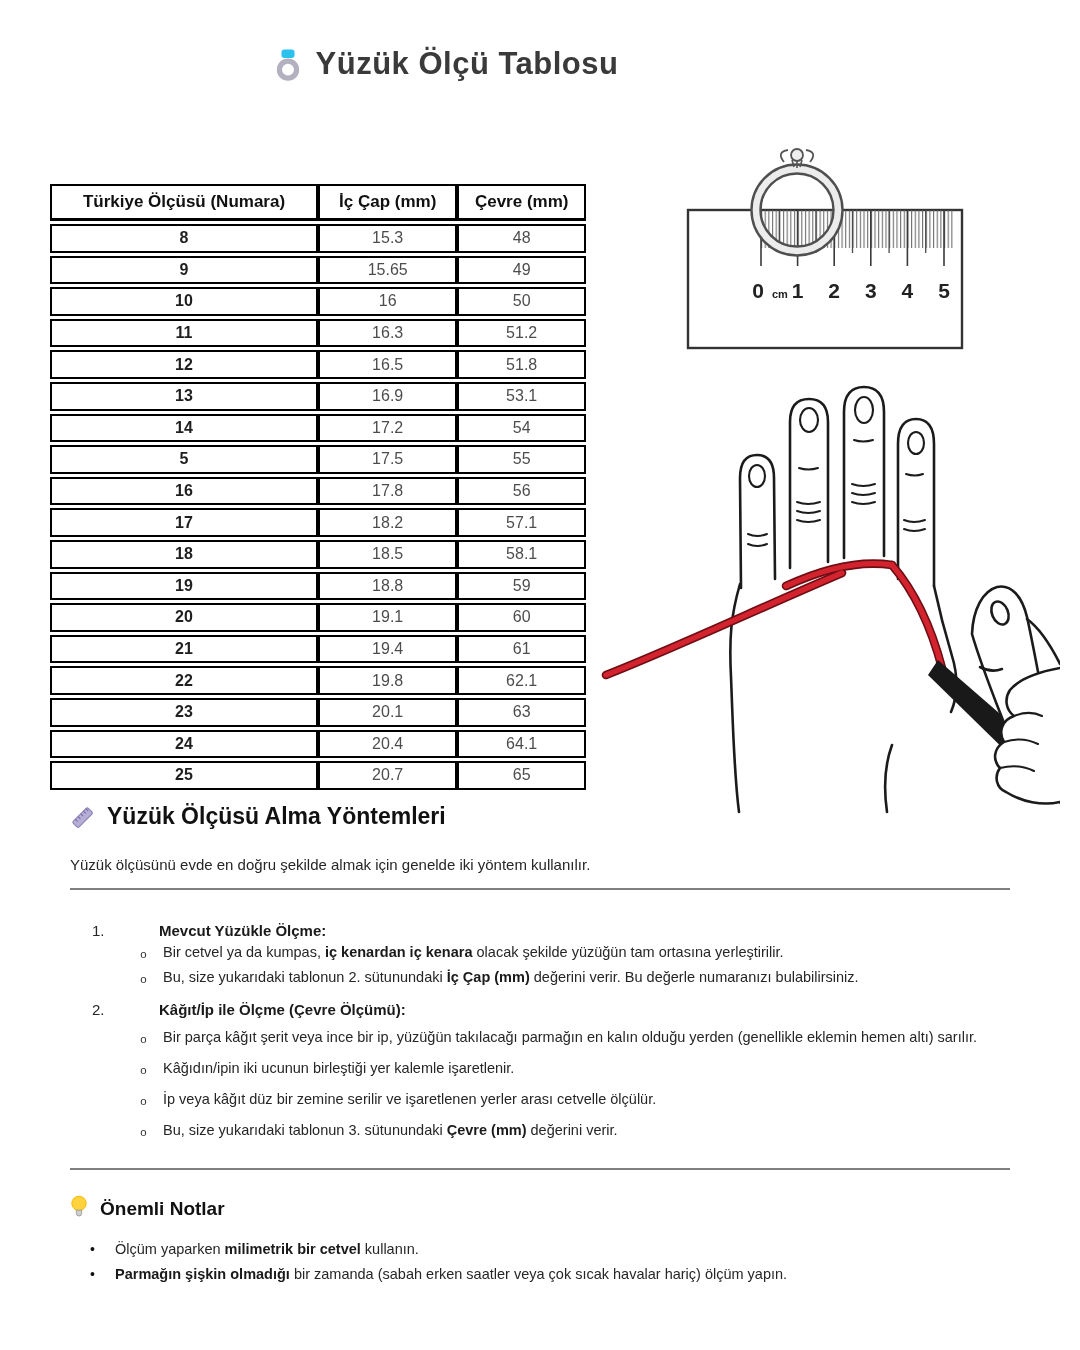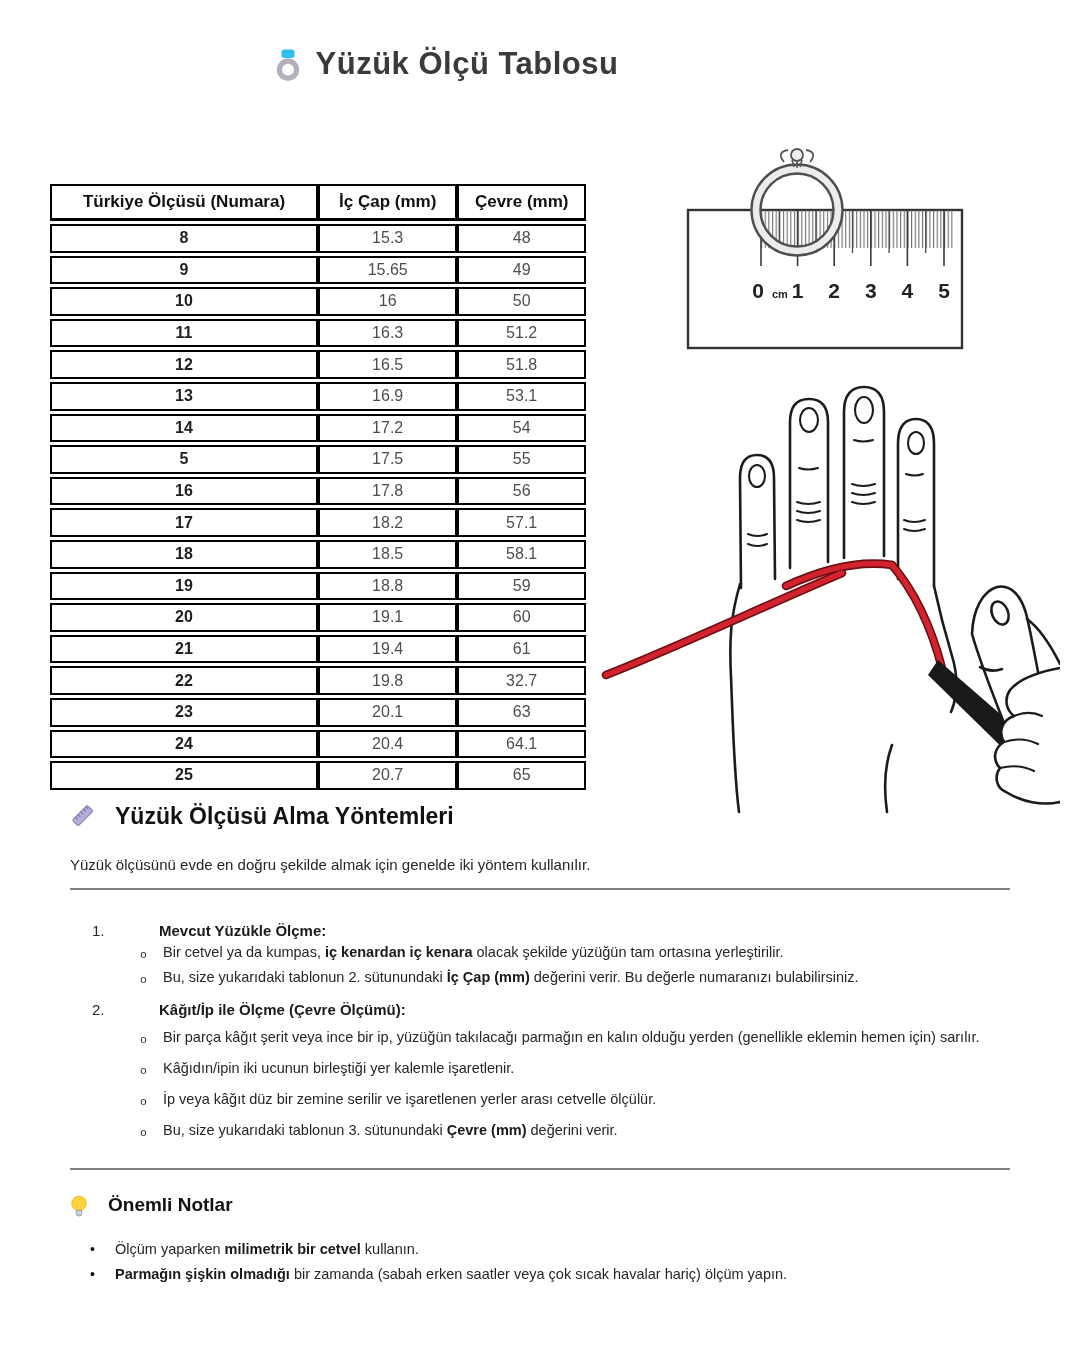--- a/index.html
+++ b/index.html
@@ -29,21 +29,21 @@
   }
   .size-table td{font-size:16px;height:22.6px;}
   .size-table td.c1{font-weight:bold;color:#1f1f1f;}
   .size-table td.c2,.size-table td.c3{color:#4d4d4d;}
   .size-table col.w1{width:50%;} .size-table col.w2{width:26%;} .size-table col.w3{width:24%;}
   
   .ruler-fig{position:absolute;left:680px;top:140px;width:290px;height:215px;}
   .hand-fig{position:absolute;left:590px;top:372px;width:470px;height:443px;}
   
   .body-col{position:absolute;left:70px;top:803px;width:955px;}
-  .sec-head{display:flex;align-items:flex-start;gap:20px;}
+  .sec-head{display:flex;align-items:flex-end;gap:12px;}
   .sec-head h2{margin:0;font-size:23px;font-weight:bold;color:#111;}
   .sec-head.small h2{font-size:19px;}
   .intro{margin:26px 0 0 0;font-size:15px;color:#262626;}
   .rule{height:0;border-top:2px solid #7f7f7f;width:940px;}
   .rule.r1{margin-top:15px;}
   .rule.r2{margin-top:26px;}
   .m-item{margin-top:0;}
   .m-title-row{display:flex;margin-top:32px;font-size:15px;}
   .m-item.second .m-title-row{margin-top:12px;}
   .m-num{width:23px;margin-left:22px;flex:none;}
@@ -168,21 +168,21 @@
 
         <tr>
           <td class="c1">21</td>
           <td class="c2">19.4</td>
           <td class="c3">61</td>
         </tr>
 
         <tr>
           <td class="c1">22</td>
           <td class="c2">19.8</td>
-          <td class="c3">32.7</td>
+          <td class="c3">62.1</td>
         </tr>
 
         <tr>
           <td class="c1">23</td>
           <td class="c2">20.1</td>
           <td class="c3">63</td>
         </tr>
 
         <tr>
           <td class="c1">24</td>
@@ -342,21 +342,21 @@
       </div>
     </div>
 
     <div class="m-item second">
       <div class="m-title-row">
         <span class="m-num">2.</span>
         <span class="m-title">Kâğıt/İp ile Ölçme (Çevre Ölçümü):</span>
       </div>
       <div class="m-bullet">
         <span class="o-marker">o</span>
-        <span class="txt"><span>Bir parça kâğıt şerit veya ince bir ip, yüzüğün takılacağı parmağın en kalın olduğu yerden (genellikle eklemin hemen için) sarılır.</span><span class="bt"></span><span></span></span>
+        <span class="txt"><span>Bir parça kâğıt şerit veya ince bir ip, yüzüğün takılacağı parmağın en kalın olduğu yerden (genellikle eklemin hemen altı) sarılır.</span><span class="bt"></span><span></span></span>
       </div>
       <div class="m-bullet">
         <span class="o-marker">o</span>
         <span class="txt"><span>Kâğıdın/ipin iki ucunun birleştiği yer kalemle işaretlenir.</span><span class="bt"></span><span></span></span>
       </div>
       <div class="m-bullet">
         <span class="o-marker">o</span>
         <span class="txt"><span>İp veya kâğıt düz bir zemine serilir ve işaretlenen yerler arası cetvelle ölçülür.</span><span class="bt"></span><span></span></span>
       </div>
       <div class="m-bullet">

